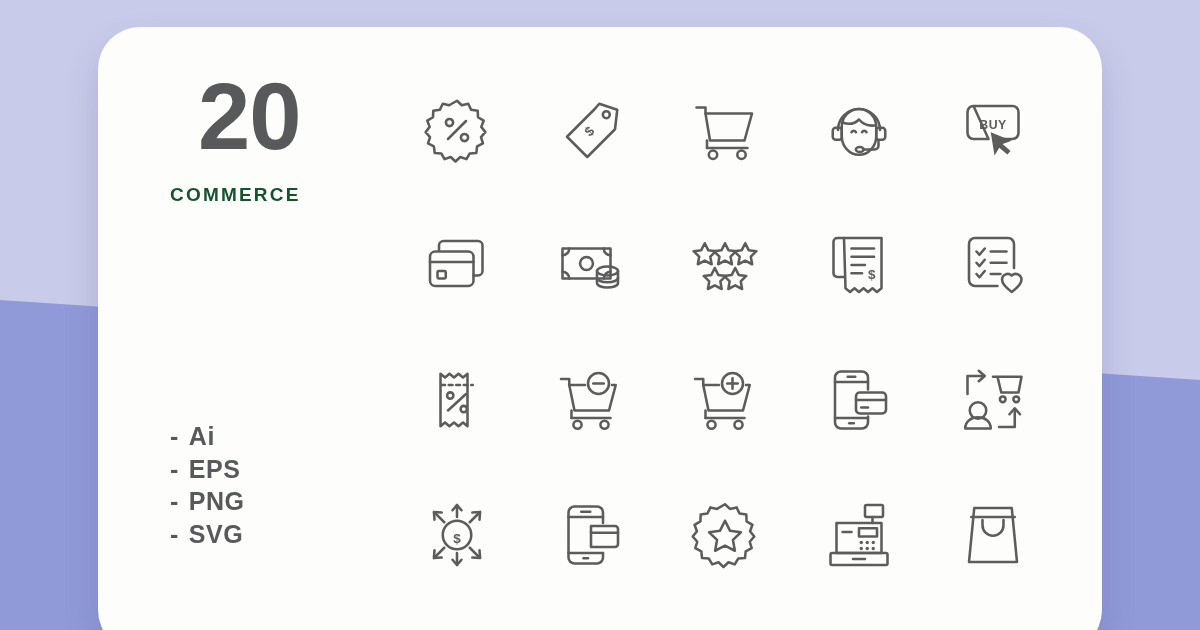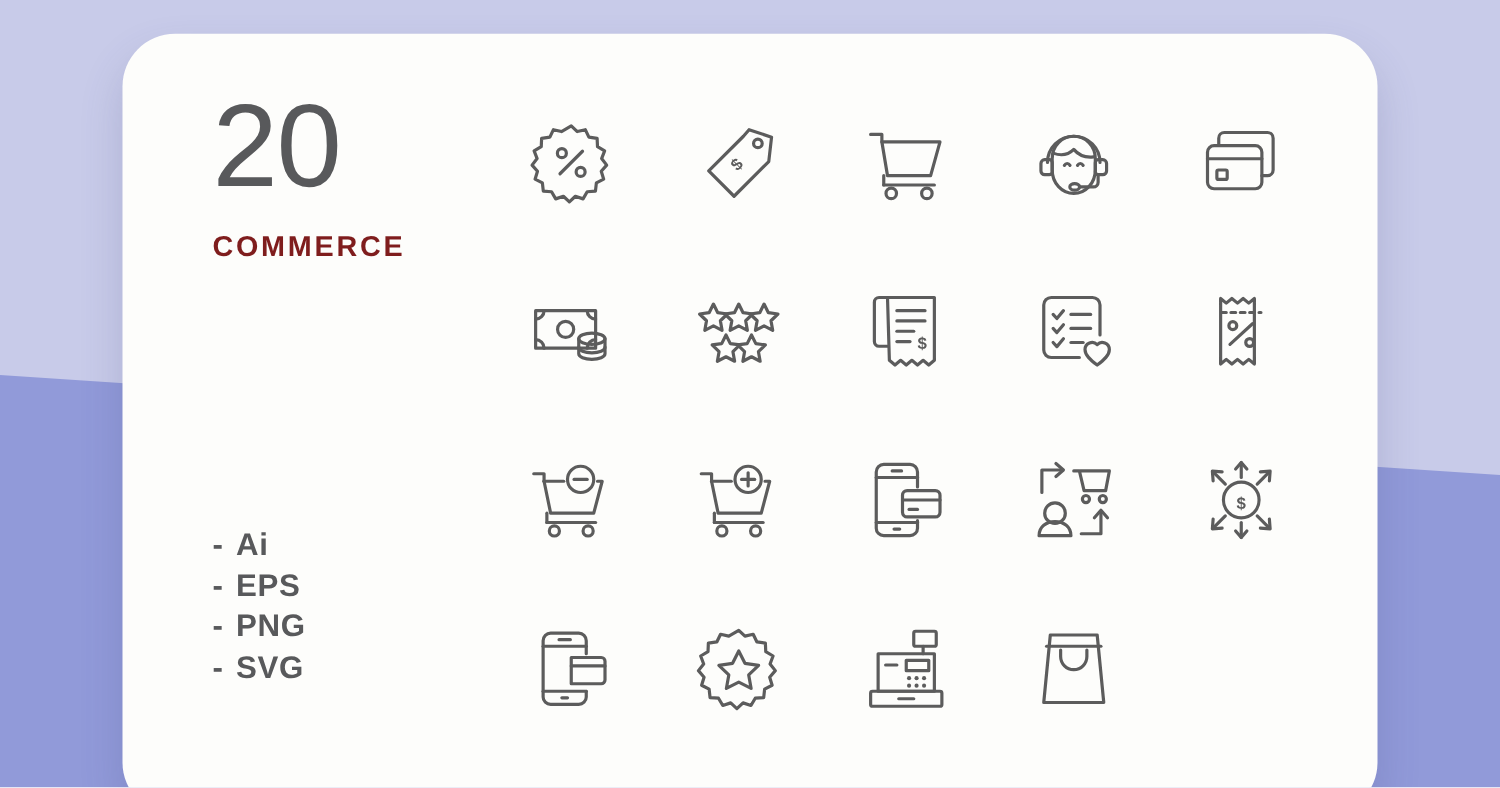--- a/index.html
+++ b/index.html
@@ -28,27 +28,27 @@
     background:#fdfdfb;
     border-radius:42px;
     box-shadow:0 18px 34px rgba(70,75,130,0.20);
   }
 
   
   #title-block {
     position:absolute; left:170px; top:74px; width:200px;
   }
   #count {
-    font-size:94px; line-height:0.92; font-weight:400;
-    color:#58595b; letter-spacing:-1px;
+    font-size:94px; line-height:0.92; font-weight:700;
+    color:#58595b; letter-spacing:-1px;margin-left:28px;
   }
   #subtitle {
     margin-top:22px;
-    font-size:23px; line-height:1.35; font-weight:700;
-    color:#7f1d1d; letter-spacing:2.2px;
+    font-size:19px; line-height:1.35; font-weight:700;
+    color:#14532d; letter-spacing:2.2px;
   }
   #formats {
     position:absolute; left:170px; top:420px;
     list-style:none;
   }
   #formats li {
     font-size:25px; line-height:1.3; font-weight:700;
     color:#58595b; letter-spacing:0.5px;
     display:flex; gap:10px;
   }
@@ -169,20 +169,27 @@
         <path d="M13 19c4 1.5 8 1 11-2 2.5 3 6 4.5 10.5 4"></path>
         <path d="M8.5 22.5h2.4a1.6 1.6 0 0 1 1.6 1.6v4.8a1.6 1.6 0 0 1-1.6 1.6H8.5a2 2 0 0 1-2-2v-4a2 2 0 0 1 2-2z"></path>
         <path d="M39.5 22.5h-2.4a1.6 1.6 0 0 0-1.6 1.6v4.8a1.6 1.6 0 0 0 1.6 1.6h2.4a2 2 0 0 0 2-2v-4a2 2 0 0 0-2-2z"></path>
         <path d="M37 31v3.5a2.5 2.5 0 0 1-2.5 2.5H27"></path>
         <ellipse cx="24.5" cy="37" rx="2.6" ry="1.7"></ellipse>
         <path d="M19 25.5c0.8-1.3 2.2-1.3 3 0"></path>
         <path d="M26 25.5c0.8-1.3 2.2-1.3 3 0"></path>
       </svg>
     </div>
 
+    <div class="icon-cell">
+      <svg viewBox="0 0 48 48">
+        <path d="M11 8h26a4 4 0 0 1 4 4v14a4 4 0 0 1-4 4h-7M21 30h-10a4 4 0 0 1-4-4V12a4 4 0 0 1 4-4z"></path>
+        <text class="buy-text" x="24" y="23" text-anchor="middle" font-size="11">BUY</text>
+        <path d="M22.5 25.5l2.5 15.5 3.2-5.2 5.4 4.6 2.1-2.4-5.3-4.6 6.0-2.3z" class="fill"></path>
+      </svg>
+    </div>
 
     <div class="icon-cell">
       <svg viewBox="0 0 48 48">
         <path d="M12 14V11a3 3 0 0 1 3-3h23a3 3 0 0 1 3 3v17a3 3 0 0 1-3 3h-3"></path>
         <rect x="6" y="15" width="29" height="23" rx="3.5"></rect>
         <line x1="6" y1="22" x2="35" y2="22"></line>
         <rect x="11" y="28" width="5.5" height="5" rx="0.8"></rect>
       </svg>
     </div>
 

